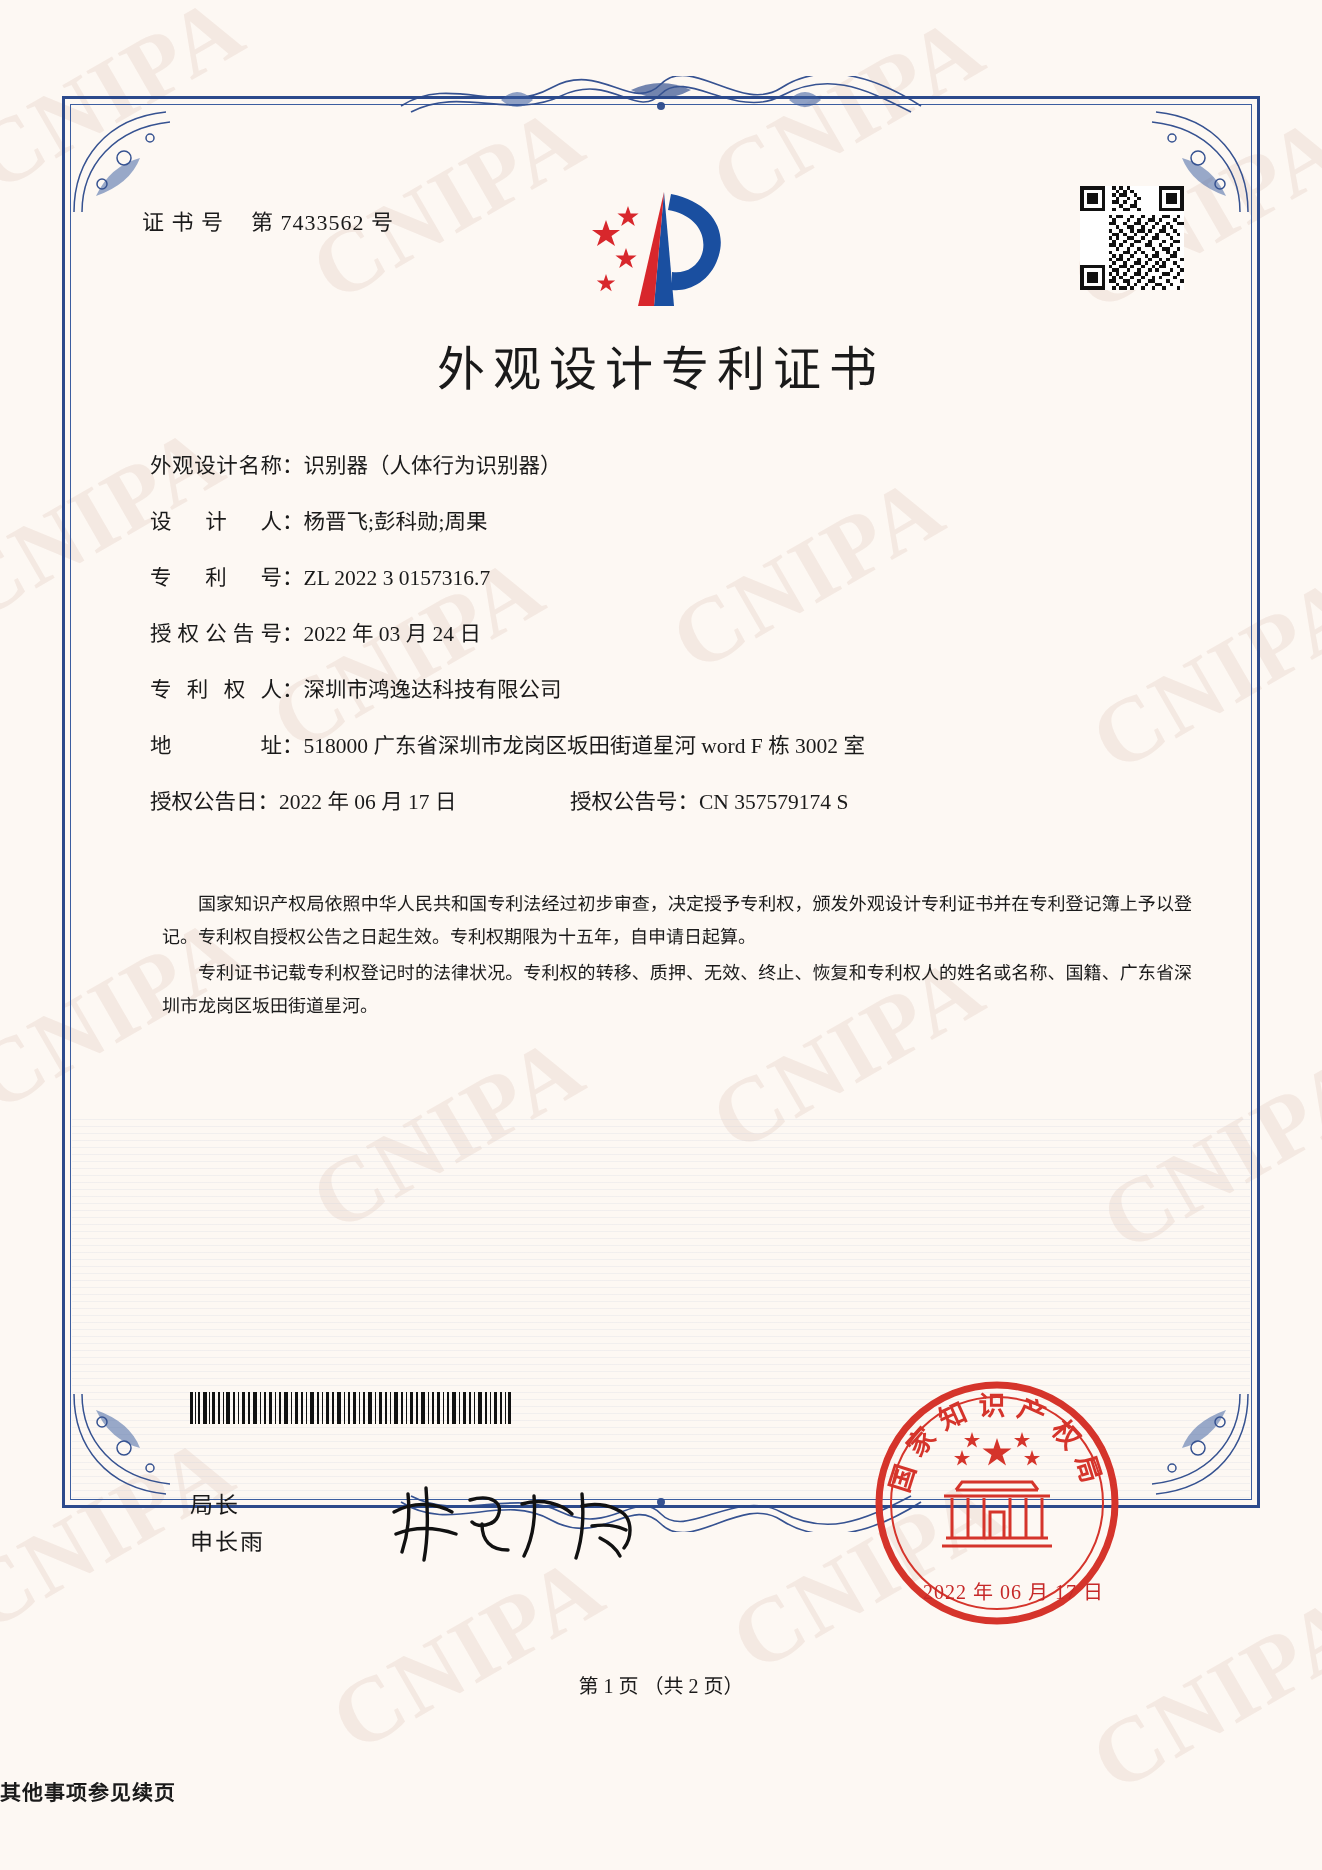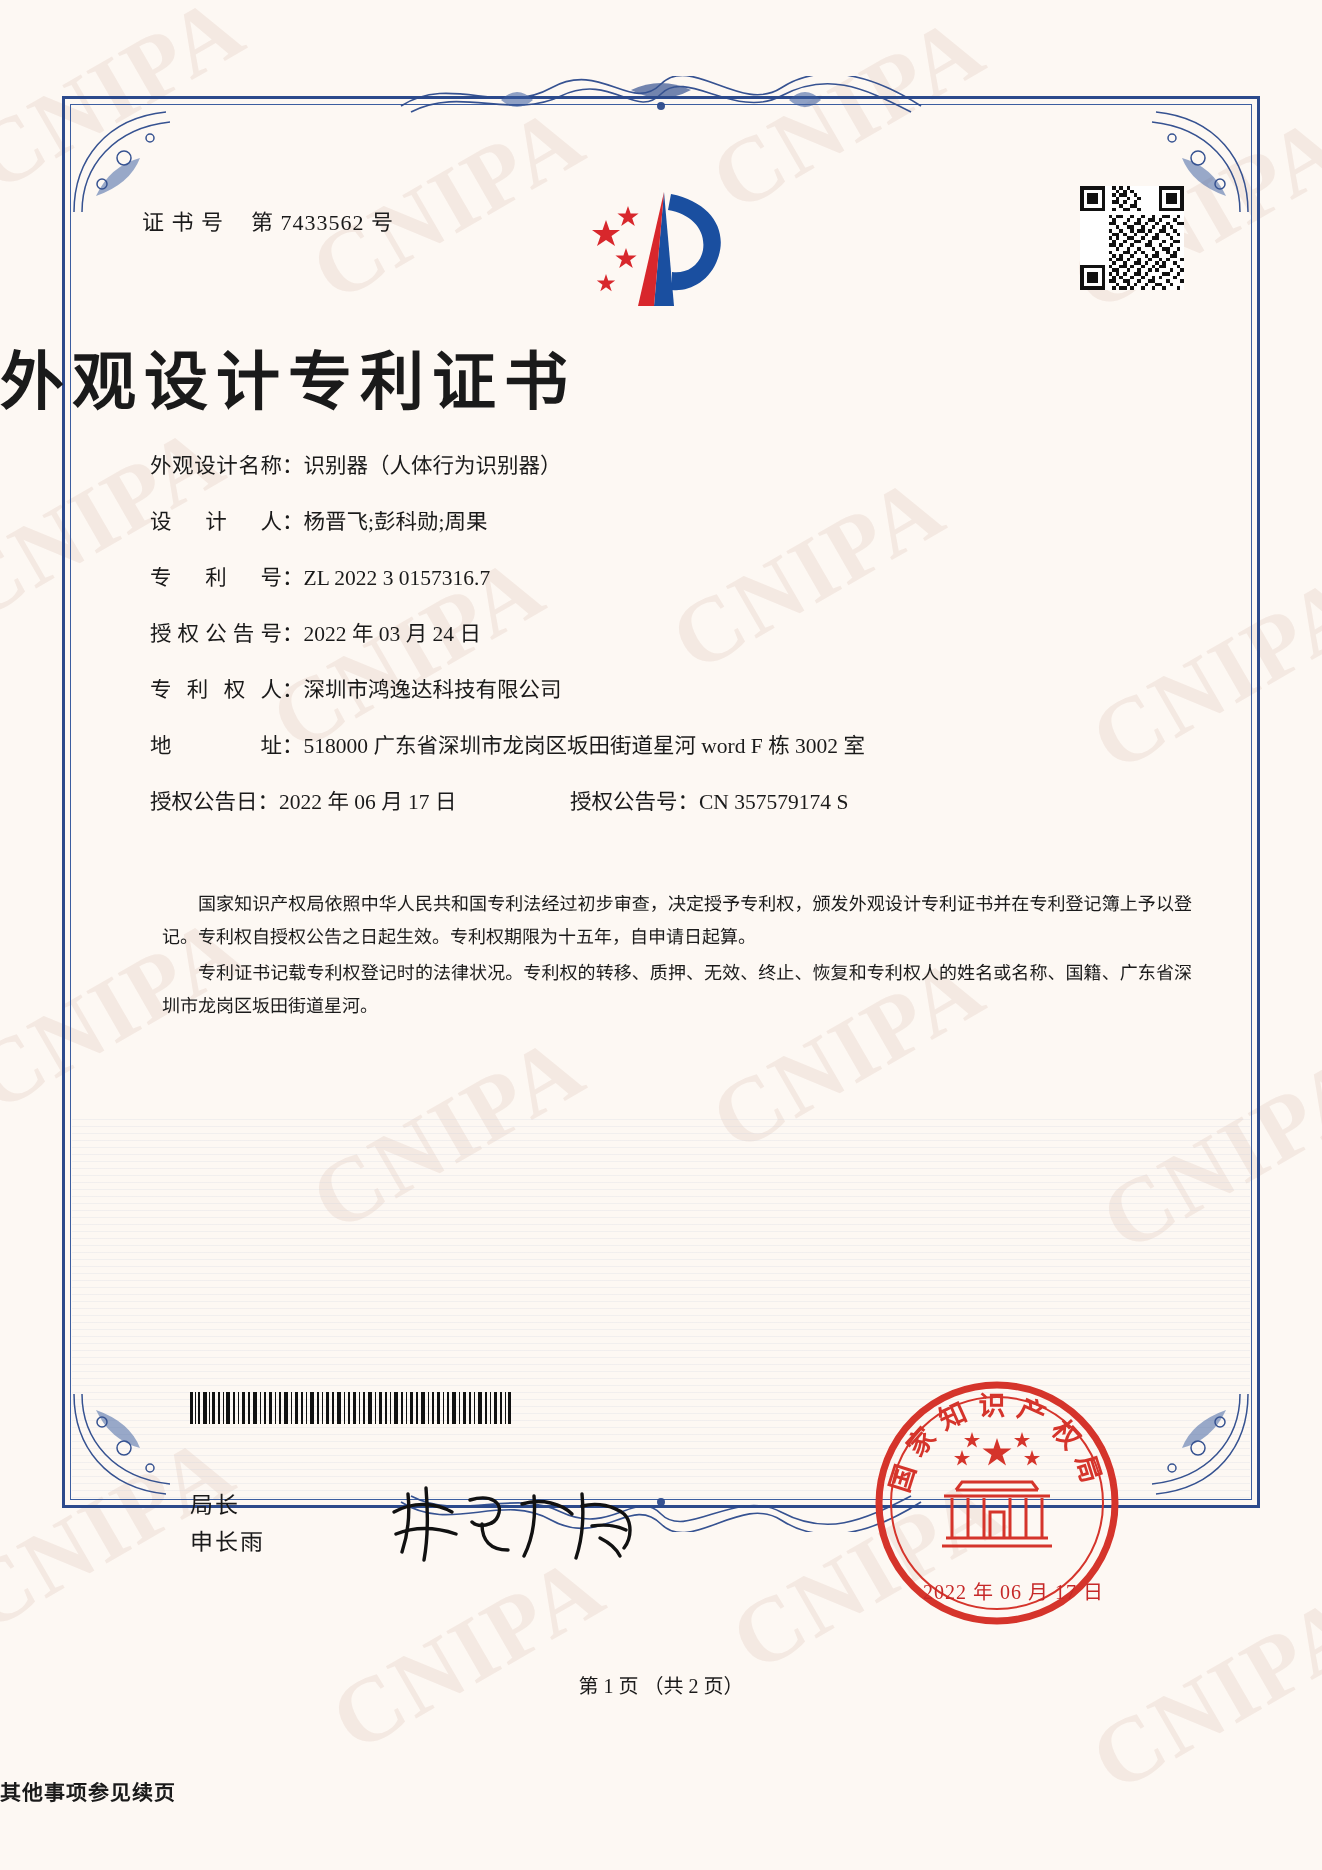--- a/index.html
+++ b/index.html
@@ -109,22 +109,23 @@
     top: 186px;
     width: 104px;
     height: 104px;
     z-index: 4;
   }
   .title {
     position: absolute;
     left: 0;
     right: 0;
     top: 330px;
-    font-size: 64px;
-    font-weight: bold;
+    text-align: center;
+    font-size: 48px;
+    font-weight: normal;
     letter-spacing: 8px;
     z-index: 4;
     font-family: "Liberation Serif", "DejaVu Serif", serif;
   }
 
   
   .fields {
     position: absolute;
     left: 150px;
     top: 452px;

